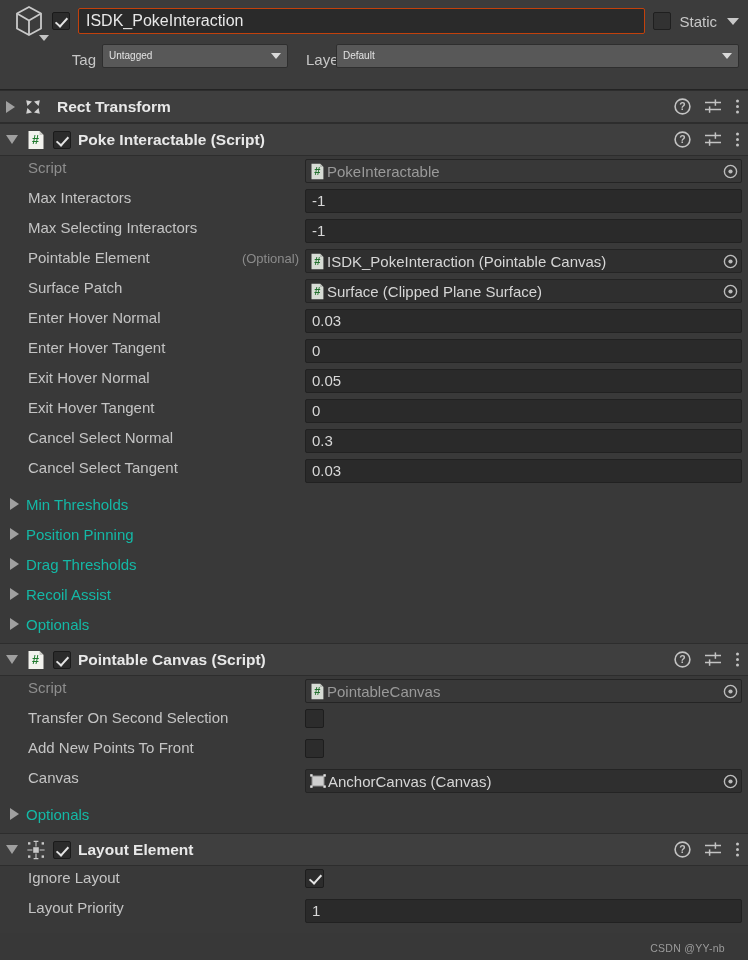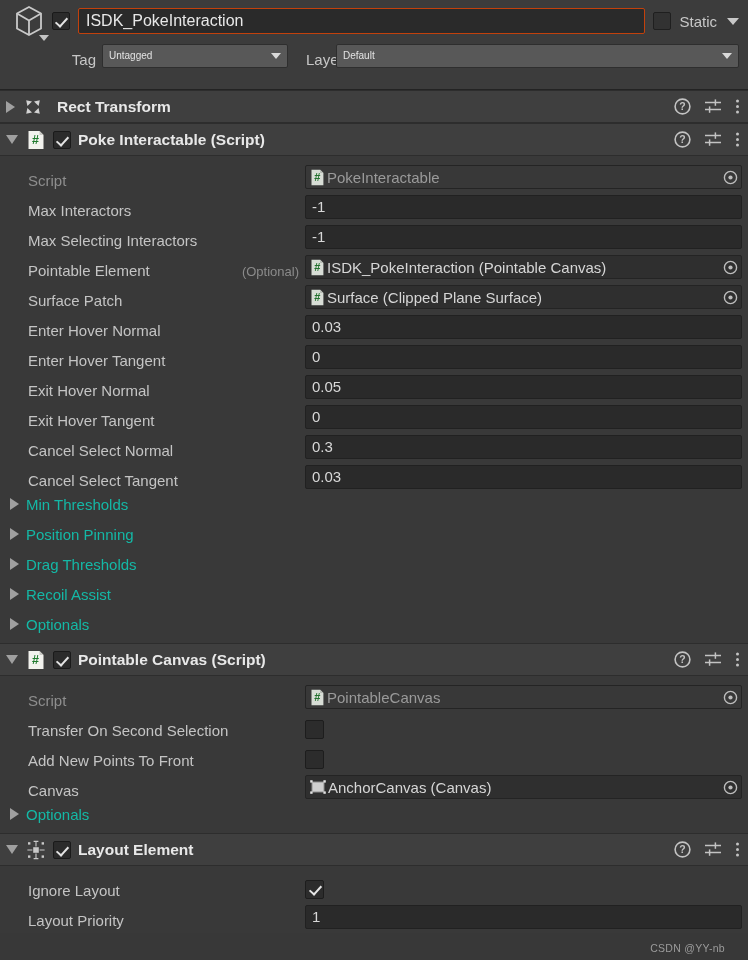--- a/index.html
+++ b/index.html
@@ -146,21 +146,21 @@
     margin-left: 7px;
     flex: 1 1 auto;
     white-space: nowrap; overflow: hidden;
   }
   .hdr-icons { display: flex; align-items: center; gap: 13px; flex: 0 0 auto; }
   .hdr-icons svg { display: block; cursor: pointer; }
 
   
   .comp-body { background: #393939; padding: 3px 0 4px 0; }
   .prop-row {
-    display: flex; align-items: flex-end;
+    display: flex; align-items: flex-start;
     height: 30px;
     padding-left: 28px; padding-right: 6px;
   }
   .prop-label {
     color: #c4c4c4; font-size: 15px;
     width: 277px; flex: 0 0 277px;
     white-space: nowrap; overflow: hidden;
     display: flex; align-items: baseline;
   }
   .prop-label.dim { color: #8e8e8e; }

